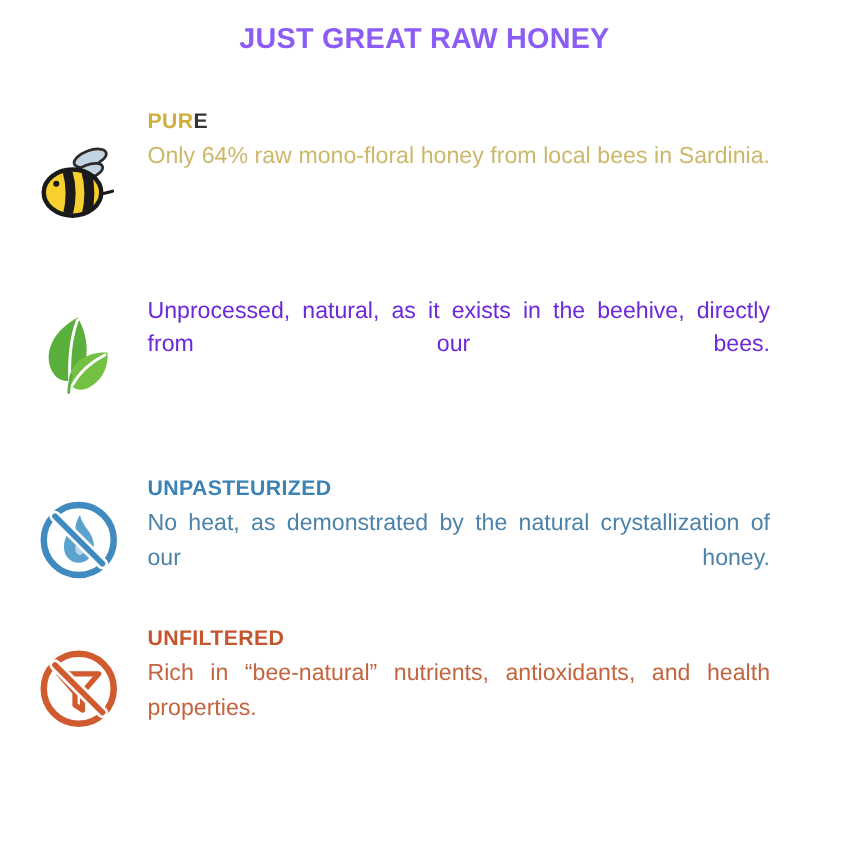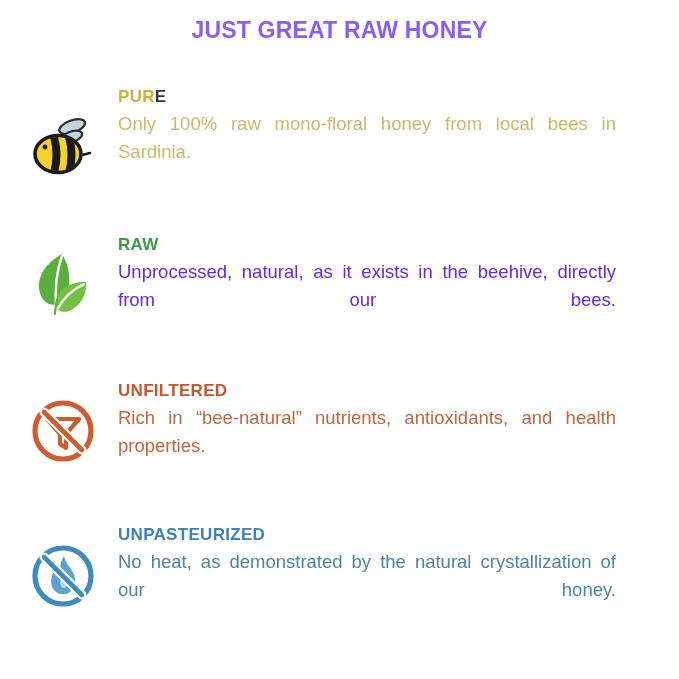--- a/index.html
+++ b/index.html
@@ -136,67 +136,66 @@
             <path d="M36 22 q7 20 0 42 l8 0 q7 -22 0 -42 z"></path>
             <path d="M49 22 q7 20 0 42 l9 0 l0 -42 z"></path>
           </g>
 
           <circle cx="17" cy="35" r="2.4" fill="#1a1a1a"></circle>
         </svg>
       </div>
       <div class="feature-heading">
         <span class="h-lead">PUR</span><span class="h-tail">E</span>
       </div>
-      <p class="feature-desc" style="color:#cdb86a">Only 100% raw mono-floral honey from local bees in Sardinia.</p>
+      <p class="feature-desc" style="color:#cdb86a">Only 64% raw mono-floral honey from local bees in Sardinia.</p>
     </div>
 
     <div class="feature raw">
       <div class="feature-icon">
         <svg class="icon-svg" width="70" height="70" viewBox="0 0 70 70" aria-hidden="true">
 
           <path d="M34 6 C16 16 8 31 12 45 C15 56 26 60 33 54 C44 45 44 22 34 6 Z" fill="#5aae3c"></path>
           <path d="M34 8 C28 24 27 42 28 60" stroke="#ffffff" stroke-width="2.4" fill="none" stroke-linecap="round"></path>
 
           <path d="M58 34 C44 33 31 40 28 52 C26 61 33 66 41 63 C53 58 59 46 58 34 Z" fill="#74c043"></path>
           <path d="M56 36 C46 41 36 49 30 60" stroke="#ffffff" stroke-width="2.3" fill="none" stroke-linecap="round"></path>
 
           <path d="M29 52 C28 58 27 62 27 66" stroke="#5aae3c" stroke-width="2.2" fill="none" stroke-linecap="round"></path>
         </svg>
       </div>
-      <div class="feature-heading" style="color:#3e9b43">RAW</div>
       <p class="feature-desc" style="color:#6d28d9">Unprocessed, natural, as it exists in the beehive, directly from our bees.</p>
+    </div>
+
+    <div class="feature unpasteurized">
+      <div class="feature-icon">
+        <svg class="icon-svg" width="70" height="70" viewBox="0 0 70 70" aria-hidden="true">
+          <circle cx="35" cy="35" r="28" fill="none" stroke="#3f8bbf" stroke-width="5.2"></circle>
+
+          <path d="M36 15 C30 24 34 29 31 34 C29 30 27 29 27 29 C22 36 22 44 26 49
+                   C30 54 38 55 43 50 C49 44 48 35 43 28 C40 24 37 20 36 15 Z" fill="#5ba3ce"></path>
+
+          <path d="M34 36 C31 41 32 45 35 47 C39 47 41 43 39 39 C38 37 35 36 34 36 Z" fill="#ffffff" opacity="0.55"></path>
+
+          <line x1="16" y1="16" x2="54" y2="54" stroke="#ffffff" stroke-width="9" stroke-linecap="round"></line>
+          <line x1="16" y1="16" x2="54" y2="54" stroke="#3f8bbf" stroke-width="4.6" stroke-linecap="round"></line>
+        </svg>
+      </div>
+      <div class="feature-heading" style="color:#3c82b4">UNPASTEURIZED</div>
+      <p class="feature-desc" style="color:#4d83a8">No heat, as demonstrated by the natural crystallization of our honey.</p>
     </div>
 
     <div class="feature unfiltered">
       <div class="feature-icon">
         <svg class="icon-svg" width="70" height="70" viewBox="0 0 70 70" aria-hidden="true">
           <circle cx="35" cy="35" r="28" fill="none" stroke="#cf5b2e" stroke-width="5.2"></circle>
 
           <path d="M19 23 L51 23 L38 38 L38 52 L32 48 L32 38 Z" fill="none" stroke="#cf5b2e" stroke-width="4.2" stroke-linejoin="round"></path>
 
           <line x1="16" y1="16" x2="54" y2="54" stroke="#ffffff" stroke-width="9" stroke-linecap="round"></line>
           <line x1="16" y1="16" x2="54" y2="54" stroke="#cf5b2e" stroke-width="4.6" stroke-linecap="round"></line>
         </svg>
       </div>
       <div class="feature-heading" style="color:#c4562f">UNFILTERED</div>
       <p class="feature-desc" style="color:#c4643f">Rich in “bee-natural” nutrients, antioxidants, and health properties.</p>
     </div>
 
-    <div class="feature unpasteurized">
-      <div class="feature-icon">
-        <svg class="icon-svg" width="70" height="70" viewBox="0 0 70 70" aria-hidden="true">
-          <circle cx="35" cy="35" r="28" fill="none" stroke="#3f8bbf" stroke-width="5.2"></circle>
-
-          <path d="M36 15 C30 24 34 29 31 34 C29 30 27 29 27 29 C22 36 22 44 26 49
-                   C30 54 38 55 43 50 C49 44 48 35 43 28 C40 24 37 20 36 15 Z" fill="#5ba3ce"></path>
-
-          <path d="M34 36 C31 41 32 45 35 47 C39 47 41 43 39 39 C38 37 35 36 34 36 Z" fill="#ffffff" opacity="0.55"></path>
-
-          <line x1="16" y1="16" x2="54" y2="54" stroke="#ffffff" stroke-width="9" stroke-linecap="round"></line>
-          <line x1="16" y1="16" x2="54" y2="54" stroke="#3f8bbf" stroke-width="4.6" stroke-linecap="round"></line>
-        </svg>
-      </div>
-      <div class="feature-heading" style="color:#3c82b4">UNPASTEURIZED</div>
-      <p class="feature-desc" style="color:#4d83a8">No heat, as demonstrated by the natural crystallization of our honey.</p>
-    </div>
-
   </div>
 </div>
 
 </body></html>

